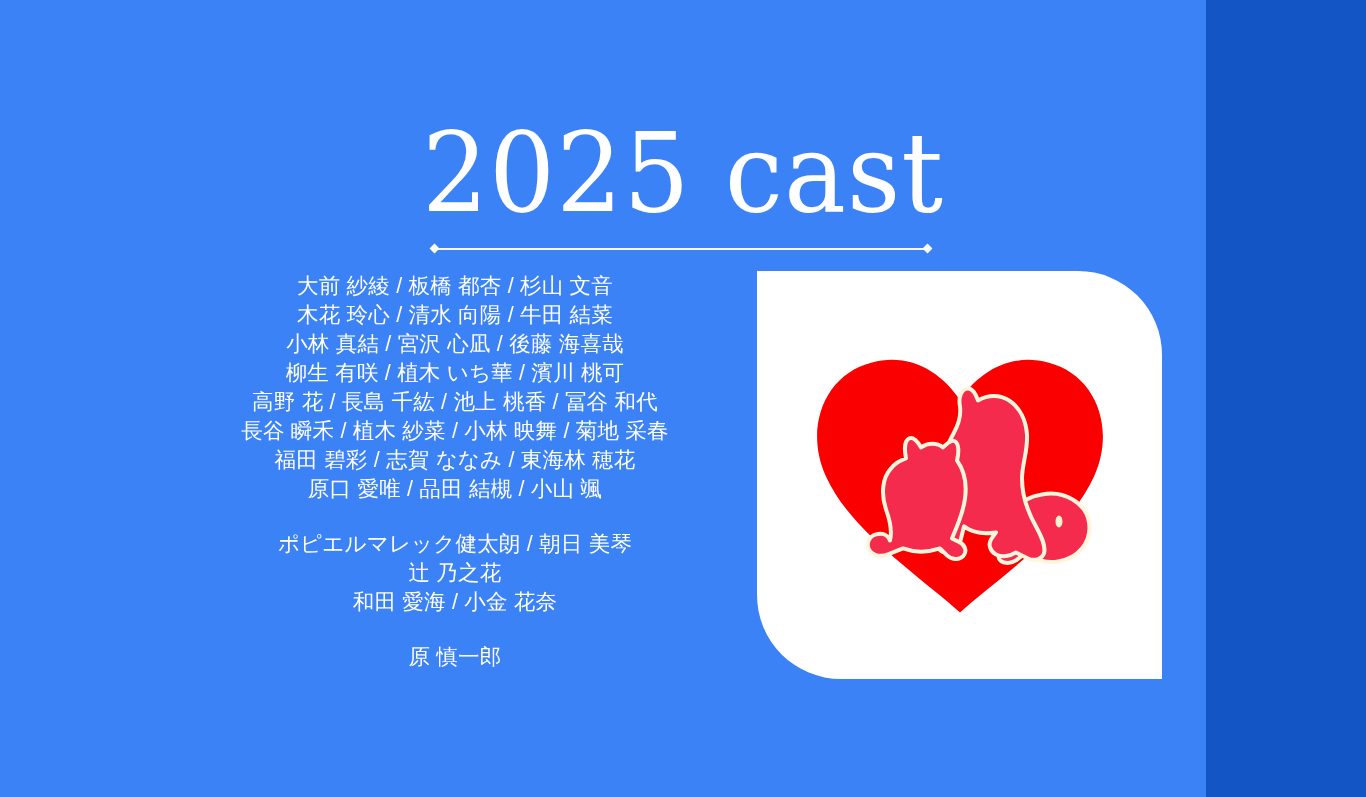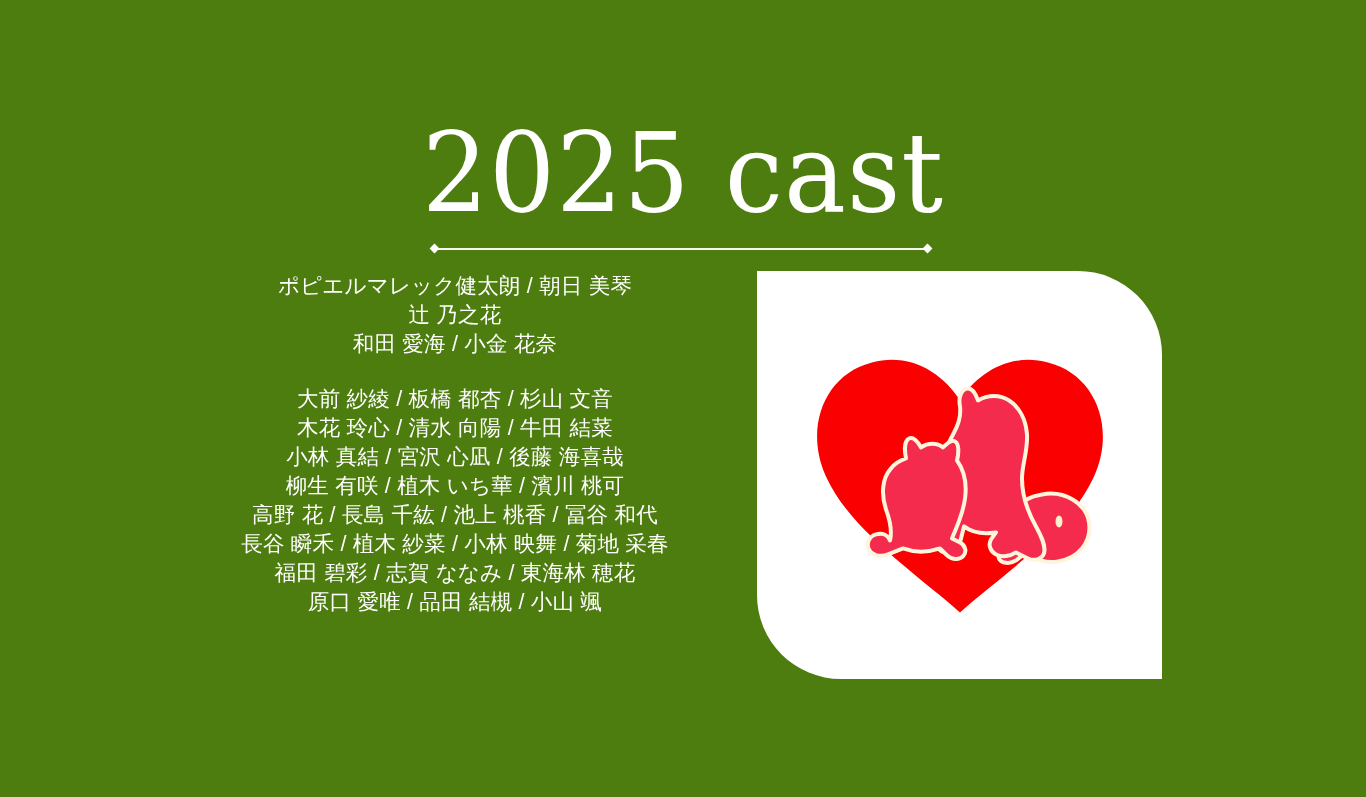--- a/index.html
+++ b/index.html
@@ -11,23 +11,23 @@
     width: 1366px;
     height: 797px;
     overflow: hidden;
     background: #1355c4;
     font-family: "Liberation Sans", "DejaVu Sans", sans-serif;
     -webkit-font-smoothing: antialiased;
   }
 
   .stage {
     position: relative;
-    width: 1366px;
+    width: 1206px;
     height: 797px;
-    background: #4d7c0f;
+    background: #3b82f6;
   }
 
   
   .title-block {
     position: absolute;
     top: 118px;
     left: 0;
     width: 1366px;
     text-align: center;
   }
@@ -128,37 +128,38 @@
 
   <div class="divider">
     <span class="divider-cap left"></span>
     <span class="divider-line"></span>
     <span class="divider-cap right"></span>
   </div>
 
   <div class="cast-list">
 
     <div class="cast-group">
-      <div class="cast-line">ポピエルマレック健太朗 / 朝日 美琴</div>
-      <div class="cast-line">辻 乃之花</div>
-      <div class="cast-line">和田 愛海 / 小金 花奈</div>
-    </div>
-
-    <div class="cast-group">
       <div class="cast-line">大前 紗綾 / 板橋 都杏 / 杉山 文音</div>
       <div class="cast-line">木花 玲心 / 清水 向陽 / 牛田 結菜</div>
       <div class="cast-line">小林 真結 / 宮沢 心凪 / 後藤 海喜哉</div>
       <div class="cast-line">柳生 有咲 / 植木 いち華 / 濱川 桃可</div>
       <div class="cast-line">高野 花 / 長島 千紘 / 池上 桃香 / 冨谷 和代</div>
       <div class="cast-line">長谷 瞬禾 / 植木 紗菜 / 小林 映舞 / 菊地 采春</div>
       <div class="cast-line">福田 碧彩 / 志賀 ななみ / 東海林 穂花</div>
       <div class="cast-line">原口 愛唯 / 品田 結槻 / 小山 颯</div>
     </div>
 
     <div class="cast-group">
+      <div class="cast-line">ポピエルマレック健太朗 / 朝日 美琴</div>
+      <div class="cast-line">辻 乃之花</div>
+      <div class="cast-line">和田 愛海 / 小金 花奈</div>
+    </div>
+
+    <div class="cast-group">
+      <div class="cast-line">原 慎一郎</div>
     </div>
 
   </div>
 
   <div class="logo-card">
     <div class="logo-art">
       <svg viewBox="0 0 300 272" xmlns="http://www.w3.org/2000/svg" aria-hidden="true">
 
         <path fill="#fa0000" d="M150 268
                  C 110 232, 40 186, 16 132

